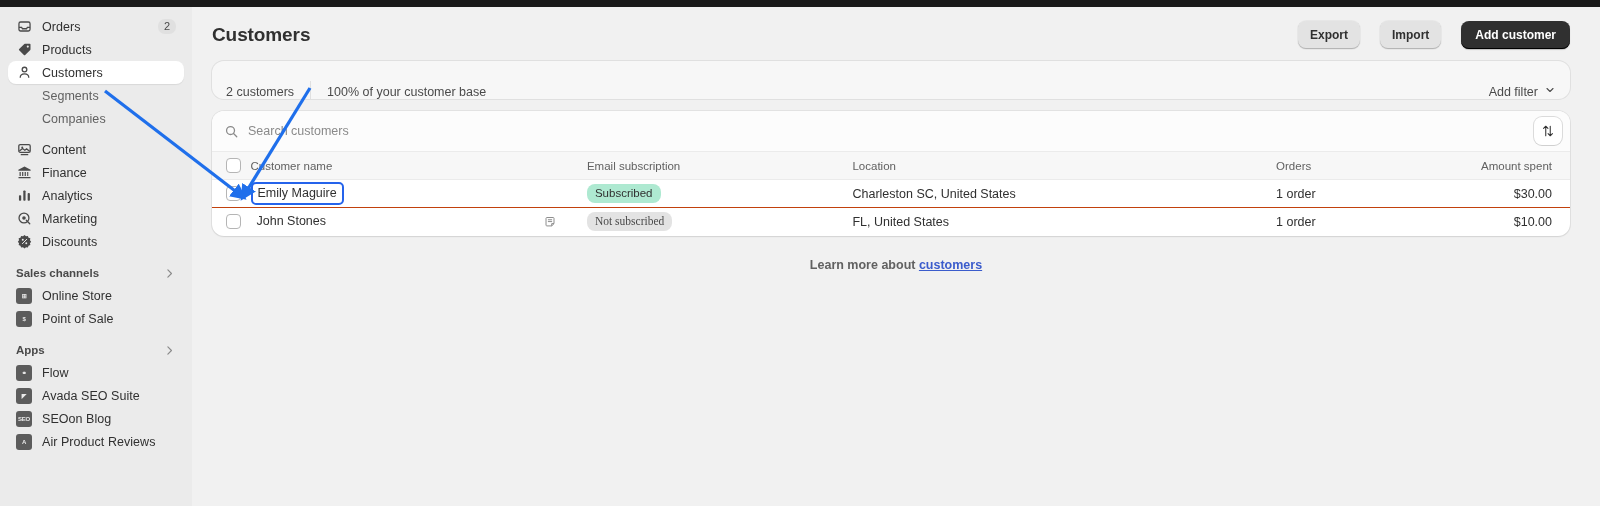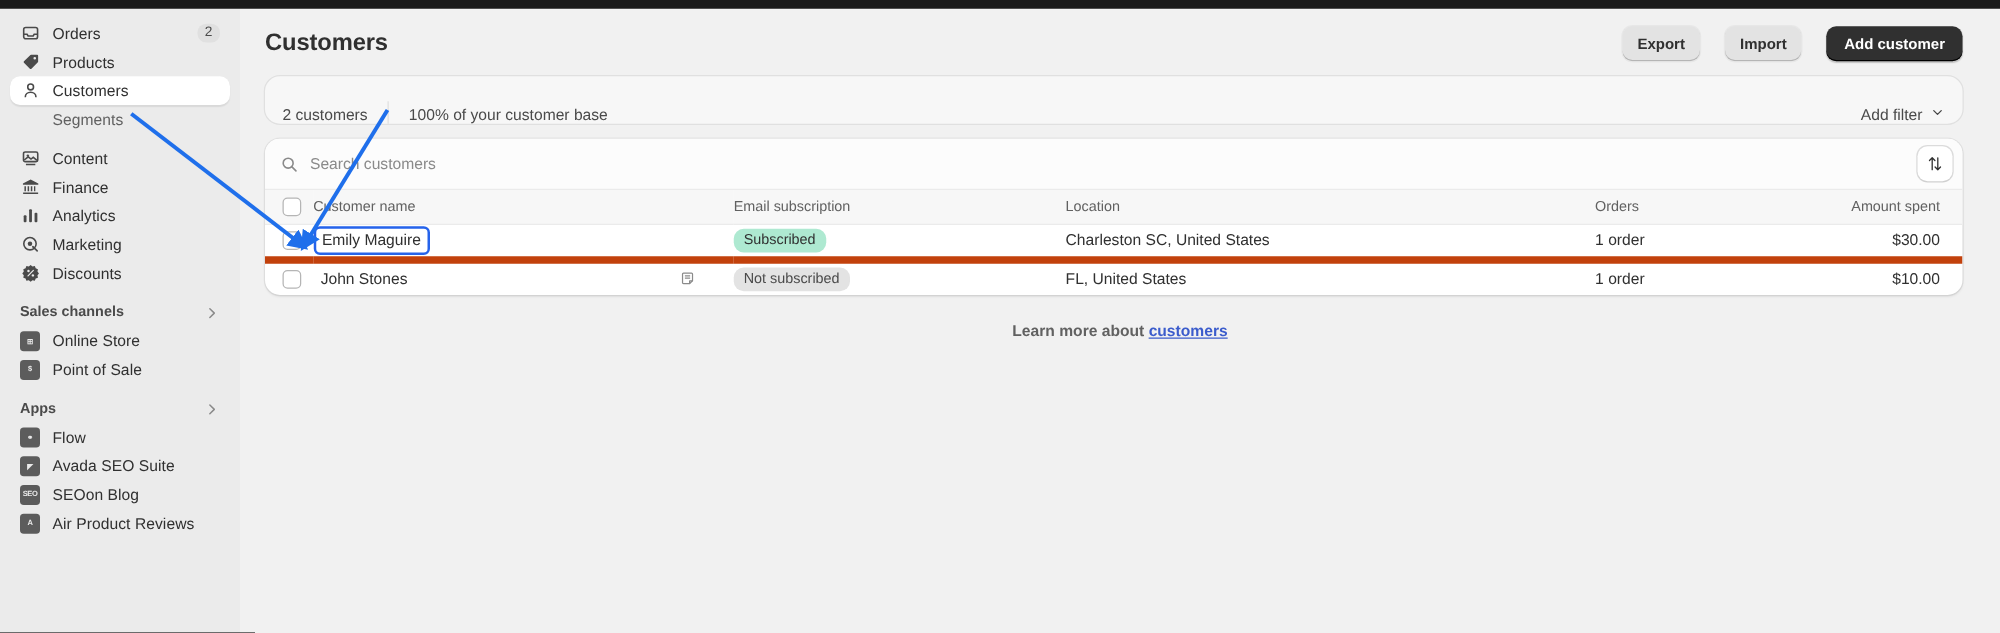--- a/index.html
+++ b/index.html
@@ -200,21 +200,21 @@
     text-align: left;
     padding: 6px 0;
     height: 26px;
     border-bottom: 1px solid #ebebeb;
     white-space: nowrap;
   }
   tbody td {
     font-size: 12.5px; color: #303030;
     padding: 0;
     height: 28px;
-    border-bottom: 6px solid #c2410c;
+    border-bottom: 1px solid #c2410c;
     white-space: nowrap;
   }
   tbody tr:last-child td { border-bottom: none; }
   .col-check { width: 38px; padding-left: 14px !important; }
   .col-name  { width: 290px; }
   .col-note  { width: 42px; }
   .col-email { width: 262px; }
   .col-loc   { width: 418px; }
   .col-ord   { width: 150px; }
   .col-amt   { width: 140px; padding-right: 18px !important; text-align: right; }
@@ -239,21 +239,21 @@
     padding: 2px 5px;
   }
   .badge {
     display: inline-block;
     font-size: 11.5px;
     border-radius: 8px;
     padding: 2px 8px;
     line-height: 15px;
   }
   .badge.subscribed { background: #aee9d1; color: #303030; }
-  .badge.notsub { background: #e3e3e3; color: #4a4a4a; }
+  .badge.notsub { background: #e3e3e3; color: #4a4a4a; font-family: Liberation Serif, serif; }
   .note-icon { color: #8a8a8a; display: flex; }
   .table-footer {
     text-align: center;
     font-size: 12.5px;
     color: #616161;
     padding-top: 22px;
     font-weight: bold;
   }
   .table-footer a { color: #3b5ccc; text-decoration: underline; }
   
@@ -298,20 +298,23 @@
         <svg width="15" height="15" viewBox="0 0 20 20" fill="none" stroke="currentColor" stroke-width="1.7">
             <circle cx="10" cy="6.1" r="3.1"></circle>
             <path d="M4.3 17c0-3.1 2.5-5.2 5.7-5.2s5.7 2.1 5.7 5.2"></path>
           </svg>
       </span>
       <span class="nav-label">Customers</span>
     </div>
 
     <div class="nav-sub">
       <span class="nav-label">Segments</span>
+    </div>
+    <div class="nav-sub">
+      <span class="nav-label">Companies</span>
     </div>
 
     <div class="nav-gap"></div>
 
     <div class="nav-item">
       <span class="nav-icon">
         <svg width="15" height="15" viewBox="0 0 20 20" fill="none" stroke="currentColor" stroke-width="1.7">
             <rect x="2.4" y="3.4" width="15.2" height="10.3" rx="1.8"></rect>
             <circle cx="7" cy="7.3" r="1.3" fill="currentColor" stroke="none"></circle>
             <path d="M3.2 12 7.4 8.6l3 2.4 2.4-1.8 4 3.1"></path>

